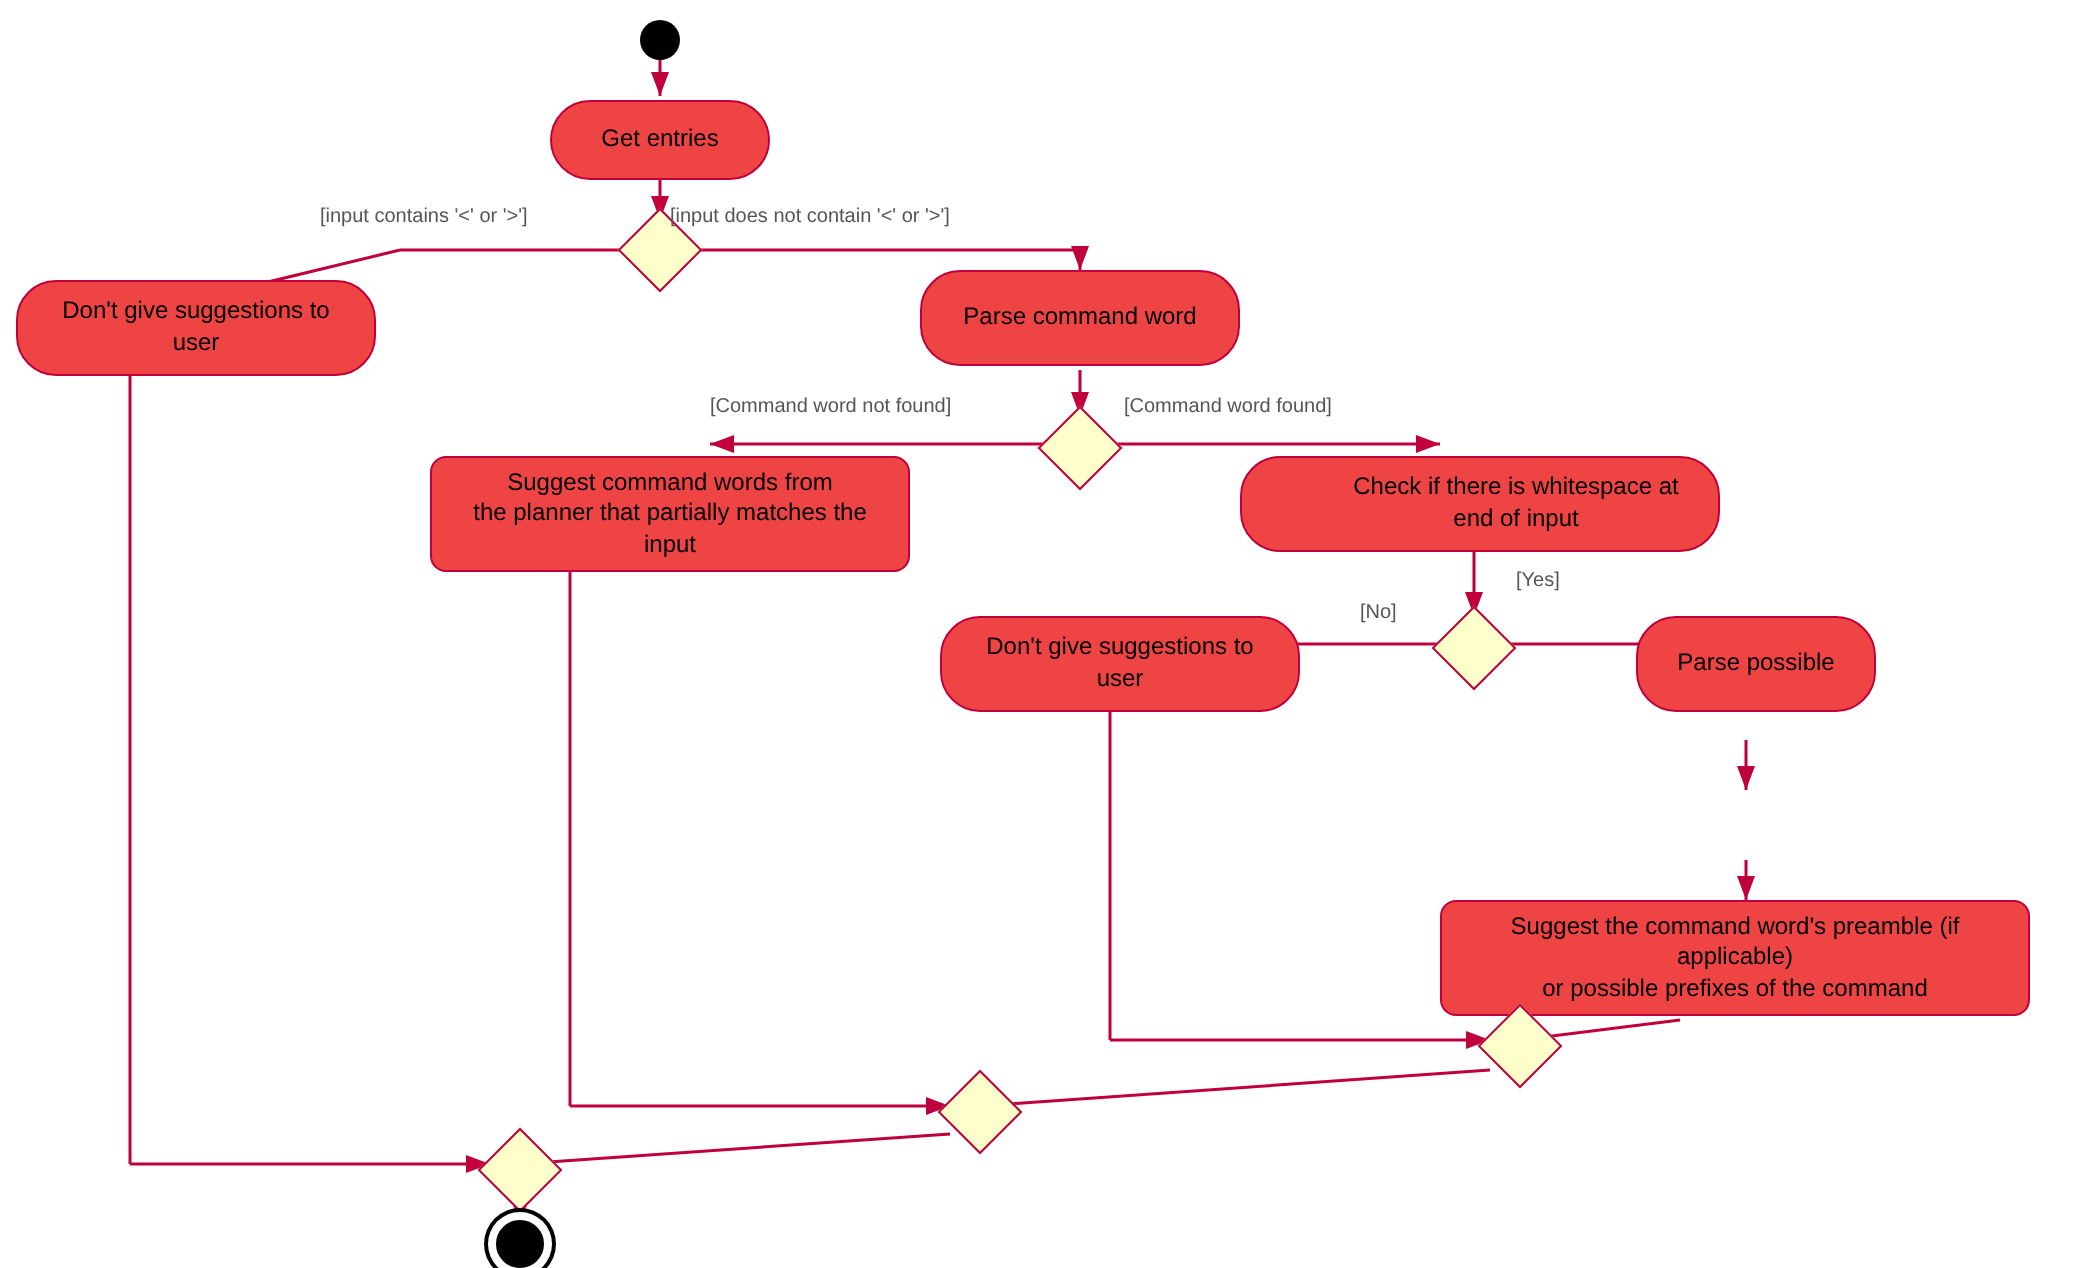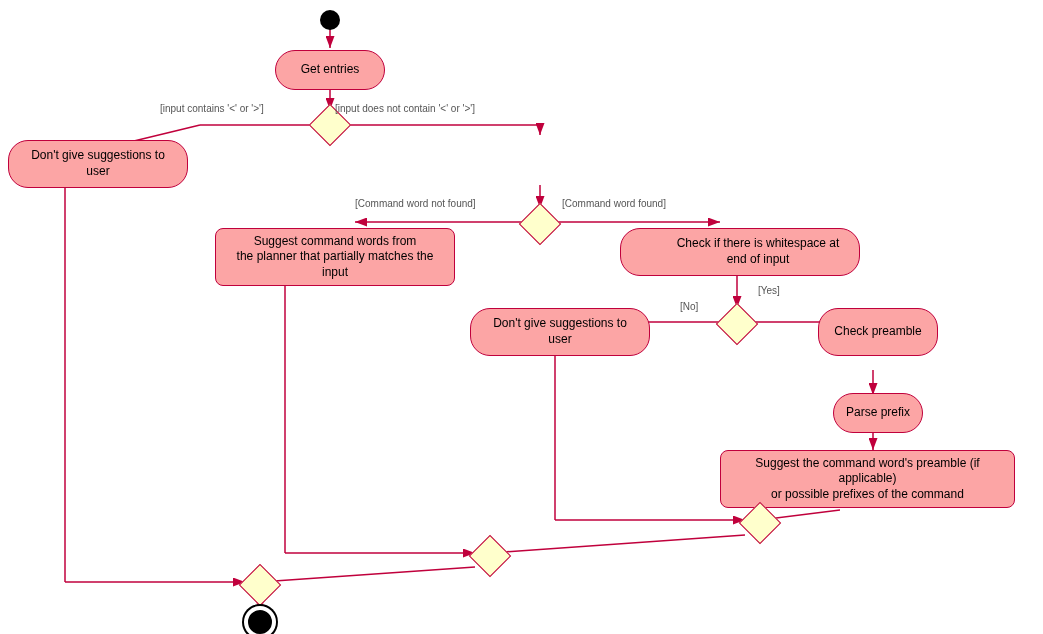--- a/index.html
+++ b/index.html
@@ -20,21 +20,21 @@
     svg {
       position: absolute;
       top: 0; left: 0;
       width: 1043px;
       height: 634px;
     }
     .node-box {
       position: absolute;
       border: 1.5px solid #c0003c;
       border-radius: 8px;
-      background: #fca5a5;
+      background: #ef4444;
       display: flex;
       align-items: center;
       justify-content: center;
       text-align: center;
       padding: 6px 10px;
       font-size: 12px;
       color: #000;
       line-height: 1.3;
     }
     .node-rounded {
@@ -132,20 +132,21 @@
   <div class="node-box node-rounded" style="left:275px; top:50px; width:110px; height:40px;">Get entries</div>
 
   <div class="diamond" style="left:315px; top:110px;"></div>
 
   <div class="label-text" style="left:120px; top:103px;padding-left:40px;">[input contains '&lt;' or '&gt;']</div>
 
   <div class="label-text" style="left:335px; top:103px;">[input does not contain '&lt;' or '&gt;']</div>
 
   <div class="node-box node-rounded" style="left:8px; top:140px; width:180px; height:48px;">Don't give suggestions to user</div>
 
+  <div class="node-box node-rounded" style="left:460px; top:135px; width:160px; height:48px;">Parse command word</div>
 
   <div class="diamond" style="left:525px; top:209px;"></div>
 
   <div class="label-text" style="left:355px; top:198px;">[Command word not found]</div>
 
   <div class="label-text" style="left:562px; top:198px;text-align:center;">[Command word found]</div>
 
   <div class="node-box" style="left:215px; top:228px; width:240px; height:58px;">
     <span>Suggest command words from<br>the planner that partially matches the input</span>
   </div>
@@ -153,23 +154,22 @@
   <div class="node-box node-rounded" style="left:620px; top:228px; width:240px; height:48px;padding-left:46px;">Check if there is whitespace at end of input</div>
 
   <div class="diamond" style="left:722px; top:309px;"></div>
 
   <div class="label-text" style="left:680px; top:301px;">[No]</div>
 
   <div class="label-text" style="left:758px; top:285px;">[Yes]</div>
 
   <div class="node-box node-rounded" style="left:470px; top:308px; width:180px; height:48px;">Don't give suggestions to user</div>
 
-  <div class="node-box node-rounded" style="left:818px; top:308px; width:120px; height:48px;">Check preamble</div>
+  <div class="node-box node-rounded" style="left:818px; top:308px; width:120px; height:48px;">Parse possible</div>
 
-  <div class="node-box node-rounded" style="left:833px; top:393px; width:90px; height:40px;">Parse prefix</div>
 
   <div class="node-box" style="left:720px; top:450px; width:295px; height:58px;text-align:center;">
     <span>Suggest the command word's preamble (if applicable)<br>or possible prefixes of the command</span>
   </div>
 
   <div class="diamond" style="left:745px; top:508px;"></div>
 
   <div class="diamond" style="left:475px; top:541px;"></div>
 
   <div class="diamond" style="left:245px; top:570px;"></div>

